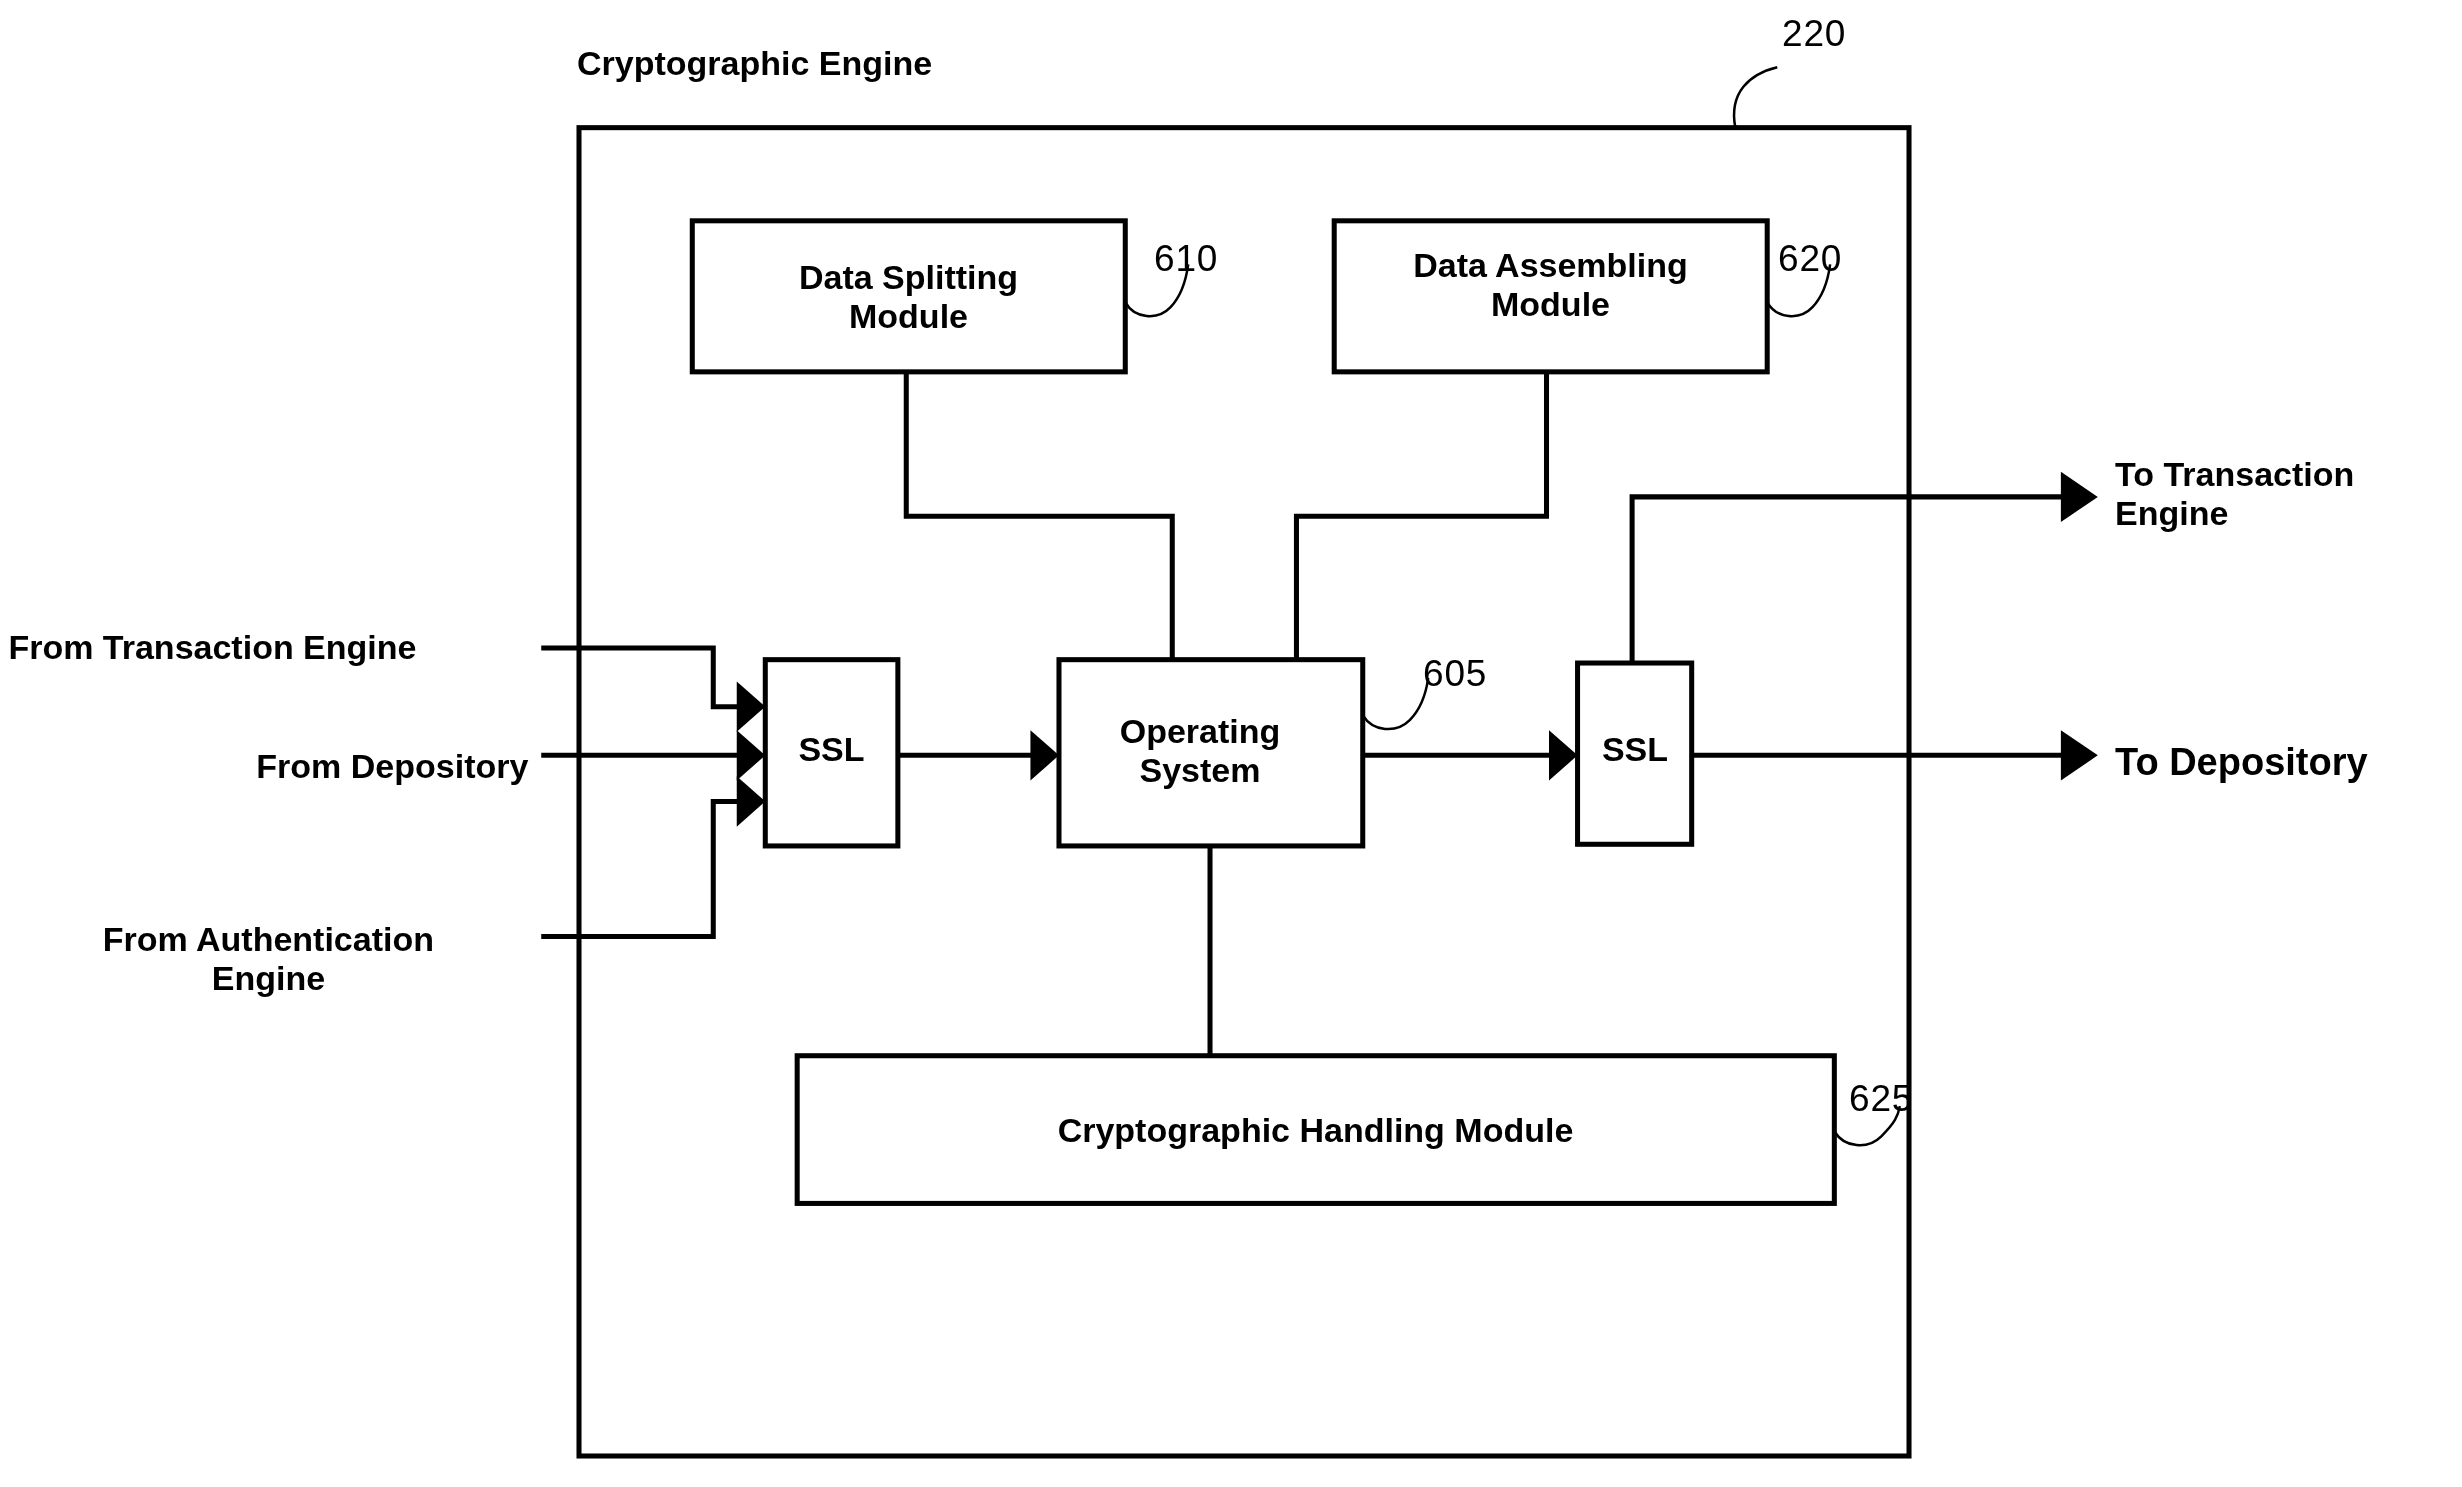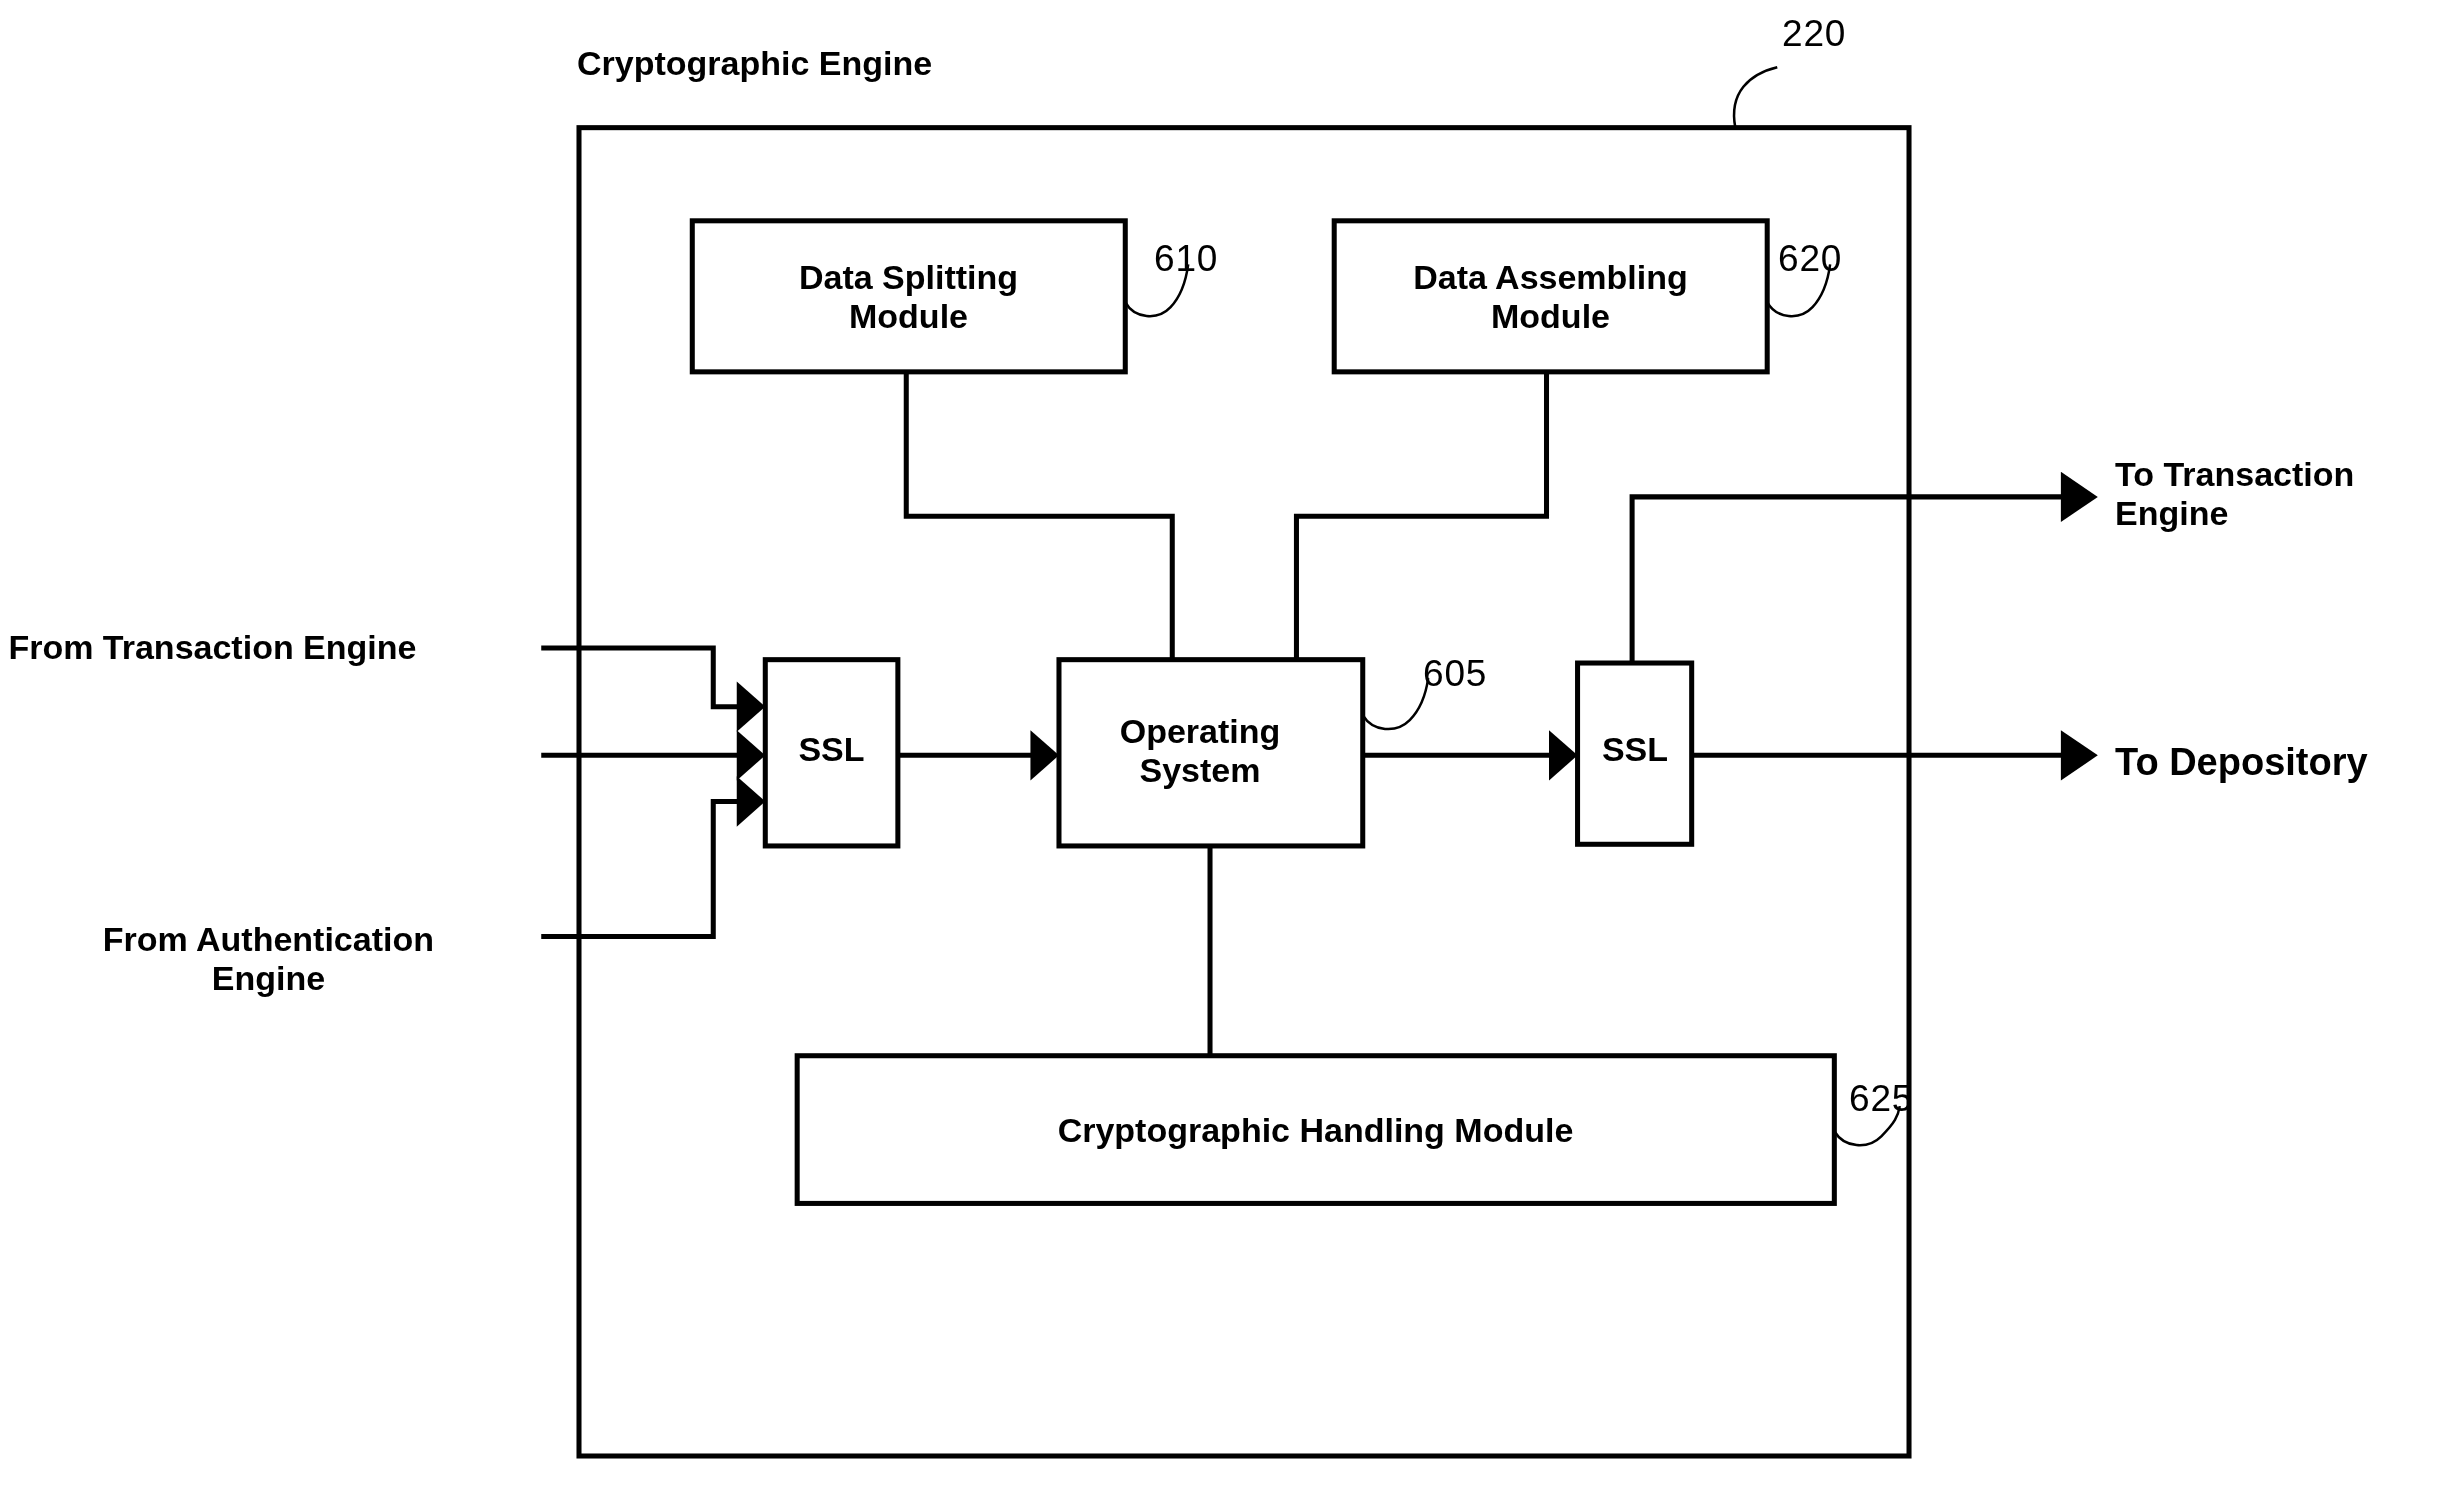--- a/index.html
+++ b/index.html
@@ -72,21 +72,21 @@
   .refnum {
     position: absolute;
     color: #000000;
     font-family: "Liberation Sans", sans-serif;
     font-weight: normal;
     white-space: pre;
     letter-spacing: 0.8px;
   }
   .t-title      { left: 577px;  top: 44px;   font-size: 34px; }
   .t-splitting  { left: 692px;  top: 258px;  width: 433px; font-size: 34px; }
-  .t-assembling { left: 1334px; top: 258px;  width: 433px; font-size: 34px; }
+  .t-assembling { left: 1334px; top: 246px;  width: 433px; font-size: 34px; }
   .t-ssl-left   { left: 765px;  top: 730px;  width: 133px; font-size: 34px; }
   .t-ssl-right  { left: 1578px; top: 730px;  width: 114px; font-size: 34px; }
   .t-os         { left: 1048px; top: 712px;  width: 304px; font-size: 34px; }
   .t-chm        { left: 797px;  top: 1111px; width: 1037px; font-size: 34px; }
   .t-from-tx    { left: 8.4px;   top: 628px;  width: 520px; font-size: 34px; text-align: left; }
   .t-from-dep   { left: 8.4px;   top: 747px;  width: 520px; font-size: 34px; text-align: right; }
   .t-from-auth  { left: 8.4px;   top: 920px; width: 520px; font-size: 34px; text-align: center; }
   .t-to-tx      { left: 2115px; top: 455px;  width: 336px; font-size: 34px; }
   .t-to-dep     { left: 2115px; top: 740px;  width: 336px; font-size: 38px; }
   .n-220        { left: 1782px; top: 13.4px;   font-size: 37px; }
@@ -167,20 +167,21 @@
 
   <div class="lbl lbl-center t-os">Operating
 System</div>
 
   <div class="lbl lbl-center t-ssl-right">SSL</div>
 
   <div class="lbl lbl-center t-chm">Cryptographic Handling Module</div>
 
   <div class="lbl t-from-tx">From Transaction Engine</div>
 
+  <div class="lbl t-from-dep">From Depository</div>
 
   <div class="lbl t-from-auth">From Authentication
 Engine</div>
 
   <div class="lbl lbl-left t-to-tx">To Transaction
 Engine</div>
 
   <div class="lbl lbl-left t-to-dep">To Depository</div>
 
   <div class="refnum n-220">220</div>

